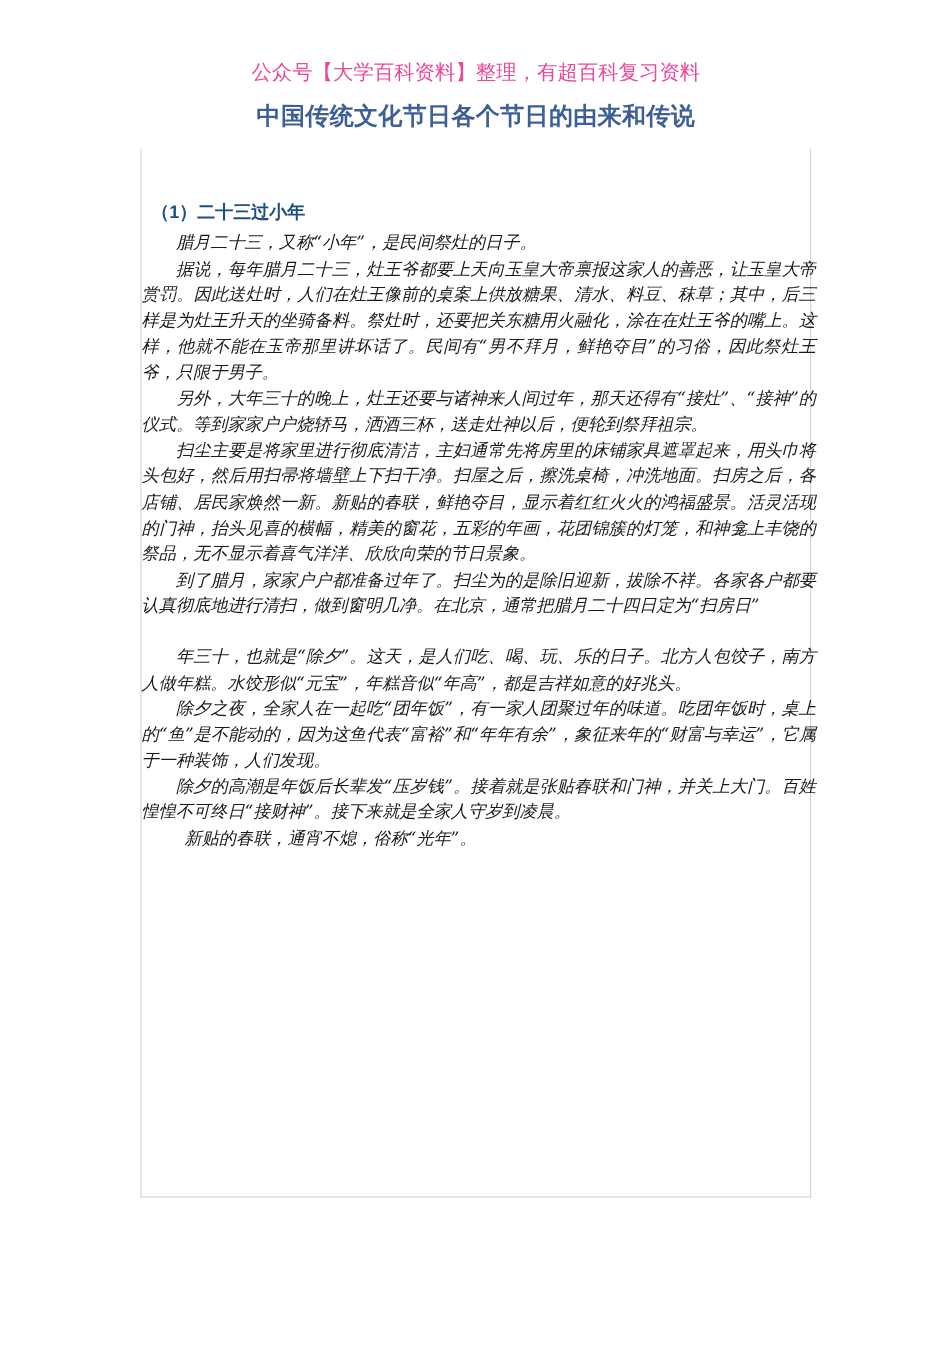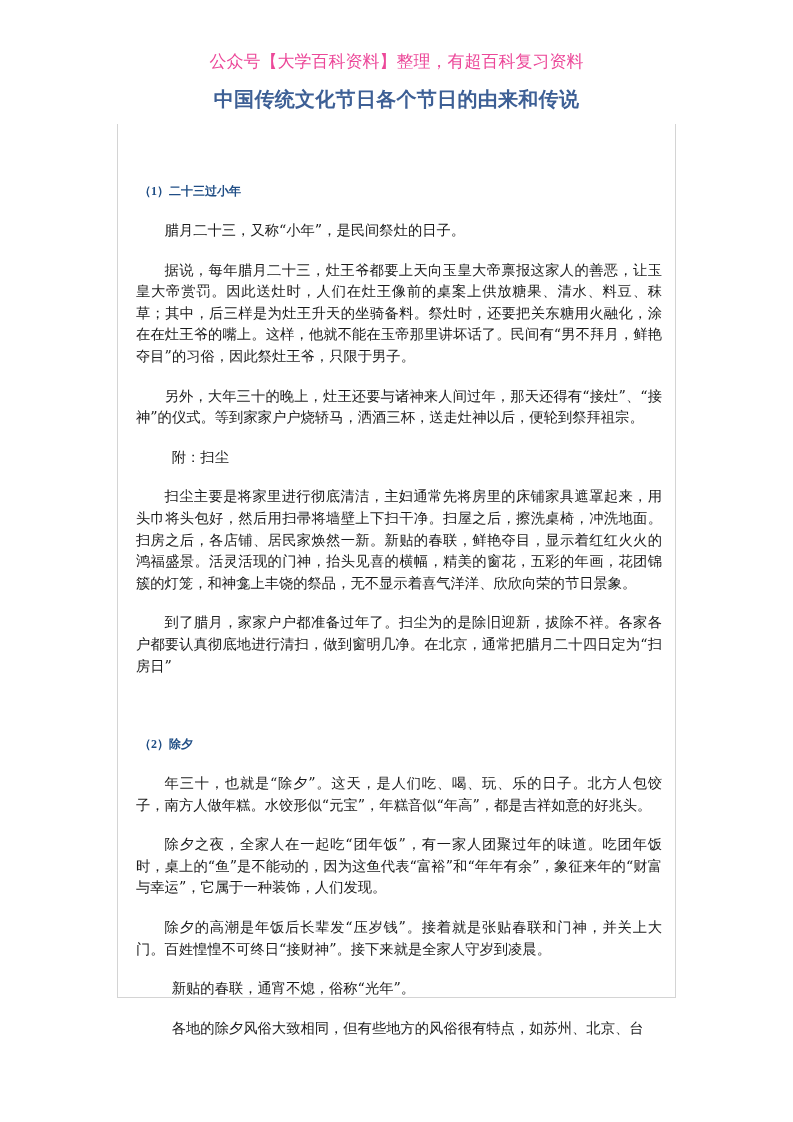--- a/index.html
+++ b/index.html
@@ -1,53 +1,50 @@
 <!DOCTYPE html>
 <html><head>
 <meta charset="utf-8">
 <style>
   html, body { margin:0; padding:0; background:#ffffff; }
   body { width:793px; height:1122px; position:relative; overflow:hidden;
          font-family:"DejaVu Serif", "Liberation Serif", serif; color:#1a1a1a; }
   .header { position:absolute; top:3px; left:0; width:793px; text-align:center;
             font-size:17px; line-height:20px; color:#ec4899;margin-top:48px; }
   .title { position:absolute; top:86px; left:0; width:793px; text-align:center;
-           font-family:Liberation Sans, sans-serif; font-weight:bold;
+           font-family:Liberation Mono, monospace; font-weight:bold;
            font-size:20px; line-height:26px; color:#3d5f95; letter-spacing:0.3px; }
   .box { position:absolute; left:117px; top:124px; width:559px; height:874px;
          border-left:1px solid #d4d4d4; border-right:1px solid #d4d4d4; border-bottom:1px solid #d4d4d4;
          box-sizing:border-box; }
   .content { position:absolute; left:118px; top:163px; width:562px; font-size:14.3px; line-height:21.6px; }
-  .section-title { font-family:Liberation Serif, serif; font-weight:bold;
-                   color:#1f4d85; font-size:12px; line-height:22px; margin:17px; padding-left:4px; }
-  .p { margin:18px; text-indent:2em; text-align:justify; text-justify:inter-ideograph; }
+  .section-title { font-family:Liberation Sans, sans-serif; font-weight:bold;
+                   color:#1f4d85; font-size:15px; line-height:22px; margin:4px; padding-left:4px; }
+  .p { margin:0; text-indent:2em; text-align:justify; text-justify:inter-ideograph;font-style:italic; }
   .p.indent3 { text-indent:2.5em; }
   .gap { height:21px; }
 </style>
 </head>
 <body>
 
 <div class="header">公众号【大学百科资料】整理，有超百科复习资料</div>
 
 <div class="title">中国传统文化节日各个节日的由来和传说</div>
 
 <div class="box"></div>
 
 <div class="content">
   <section>
     <h2 class="section-title">（1）二十三过小年</h2>
     <p class="p">腊月二十三，又称“小年”，是民间祭灶的日子。</p>
     <p class="p">据说，每年腊月二十三，灶王爷都要上天向玉皇大帝禀报这家人的善恶，让玉皇大帝赏罚。因此送灶时，人们在灶王像前的桌案上供放糖果、清水、料豆、秣草；其中，后三样是为灶王升天的坐骑备料。祭灶时，还要把关东糖用火融化，涂在在灶王爷的嘴上。这样，他就不能在玉帝那里讲坏话了。民间有“男不拜月，鲜艳夺目”的习俗，因此祭灶王爷，只限于男子。</p>
     <p class="p">另外，大年三十的晚上，灶王还要与诸神来人间过年，那天还得有“接灶”、“接神”的仪式。等到家家户户烧轿马，洒酒三杯，送走灶神以后，便轮到祭拜祖宗。</p>
-    <p class="p indent3">附：扫尘</p>
     <p class="p">扫尘主要是将家里进行彻底清洁，主妇通常先将房里的床铺家具遮罩起来，用头巾将头包好，然后用扫帚将墙壁上下扫干净。扫屋之后，擦洗桌椅，冲洗地面。扫房之后，各店铺、居民家焕然一新。新贴的春联，鲜艳夺目，显示着红红火火的鸿福盛景。活灵活现的门神，抬头见喜的横幅，精美的窗花，五彩的年画，花团锦簇的灯笼，和神龛上丰饶的祭品，无不显示着喜气洋洋、欣欣向荣的节日景象。</p>
     <p class="p">到了腊月，家家户户都准备过年了。扫尘为的是除旧迎新，拔除不祥。各家各户都要认真彻底地进行清扫，做到窗明几净。在北京，通常把腊月二十四日定为“扫房日”</p>
   </section>
   <div class="gap"></div>
   <section>
-    <h2 class="section-title">（2）除夕</h2>
     <p class="p">年三十，也就是“除夕”。这天，是人们吃、喝、玩、乐的日子。北方人包饺子，南方人做年糕。水饺形似“元宝”，年糕音似“年高”，都是吉祥如意的好兆头。</p>
     <p class="p">除夕之夜，全家人在一起吃“团年饭”，有一家人团聚过年的味道。吃团年饭时，桌上的“鱼”是不能动的，因为这鱼代表“富裕”和“年年有余”，象征来年的“财富与幸运”，它属于一种装饰，人们发现。</p>
     <p class="p">除夕的高潮是年饭后长辈发“压岁钱”。接着就是张贴春联和门神，并关上大门。百姓惶惶不可终日“接财神”。接下来就是全家人守岁到凌晨。</p>
     <p class="p indent3">新贴的春联，通宵不熄，俗称“光年”。</p>
-    <p class="p indent3">各地的除夕风俗大致相同，但有些地方的风俗很有特点，如苏州、北京、台</p>
   </section>
 </div>
 
 </body></html>

